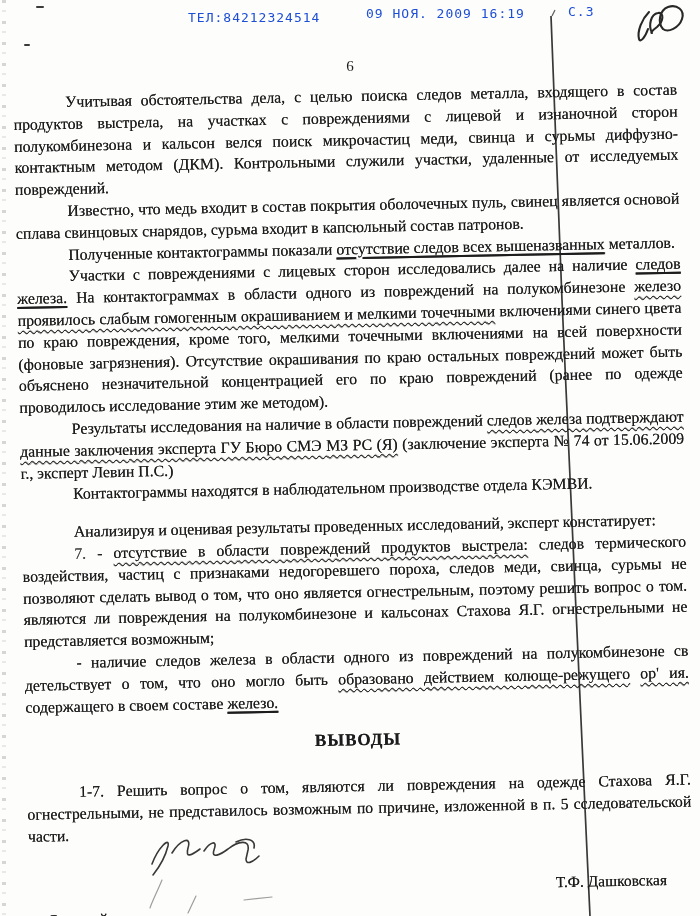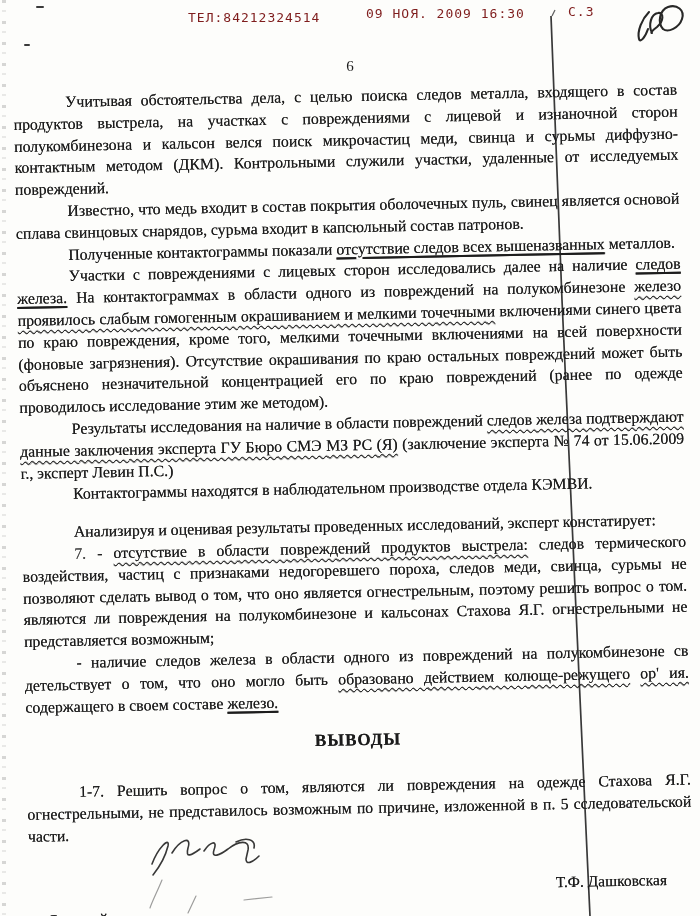--- a/index.html
+++ b/index.html
@@ -13,21 +13,21 @@
   
   .edge-noise{
     position:absolute;left:2px;top:0;width:4px;height:916px;
     background:repeating-linear-gradient(180deg, rgba(50,50,50,.55) 0 3px, transparent 3px 10px, rgba(60,60,60,.3) 10px 12px, transparent 12px 21px);
     opacity:.35;pointer-events:none;
   }
   .speck{position:absolute;background:#3a3a3a;border-radius:1px;}
 
   .fax-header{
     position:absolute;top:4px;left:0;width:700px;height:24px;
-    font-family:"DejaVu Sans Mono", monospace;font-size:13px;color:#7f1d1d;
+    font-family:"DejaVu Sans Mono", monospace;font-size:13px;color:#1d4ed8;
     letter-spacing:1px;
   }
   .fax-tel{position:absolute;left:188px;top:6px;}
   .fax-dt{position:absolute;left:366px;top:2px;}
   .fax-pg{position:absolute;left:536px;top:0px;margin-left:32px;}
 
   .page-number{
     position:absolute;left:300px;top:58px;width:100px;text-align:center;
     font-size:15px;color:#1d1d1d;
   }
@@ -63,21 +63,21 @@
 <body>
 
 <div class="page">
 
   <div class="edge-noise"></div>
   <div class="speck" style="left:36px;top:6px;width:8px;height:2px;"></div>
   <div class="speck" style="left:24px;top:44px;width:6px;height:2px;"></div>
 
   <div class="fax-header">
     <span class="fax-tel">ТЕЛ:84212324514</span>
-    <span class="fax-dt">09 НОЯ. 2009 16:30</span>
+    <span class="fax-dt">09 НОЯ. 2009 16:19</span>
     <span class="fax-pg">С.3</span>
   </div>
 
   <div class="page-number">6</div>
 
   <div class="body-rot">
     <div class="paras">
         <p class="para"><span class="seg-n">Учитывая обстоятельства дела, с целью поиска следов металла, входящего в состав продуктов выстрела, на участках с повреждениями с лицевой и изнаночной сторон полукомбинезона и кальсон велся поиск микрочастиц меди, свинца и сурьмы диффузно-контактным методом (ДКМ). Контрольными служили участки, удаленные от исследуемых повреждений.</span></p>
         <p class="para"><span class="seg-n">Известно, что медь входит в состав покрытия оболочечных пуль, свинец является основой сплава свинцовых снарядов, сурьма входит в капсюльный состав патронов.</span></p>
         <p class="para"><span class="seg-n">Полученные контактограммы показали </span><span class="seg-u">отсутствие следов всех вышеназванных</span><span class="seg-n"> металлов.</span></p>

